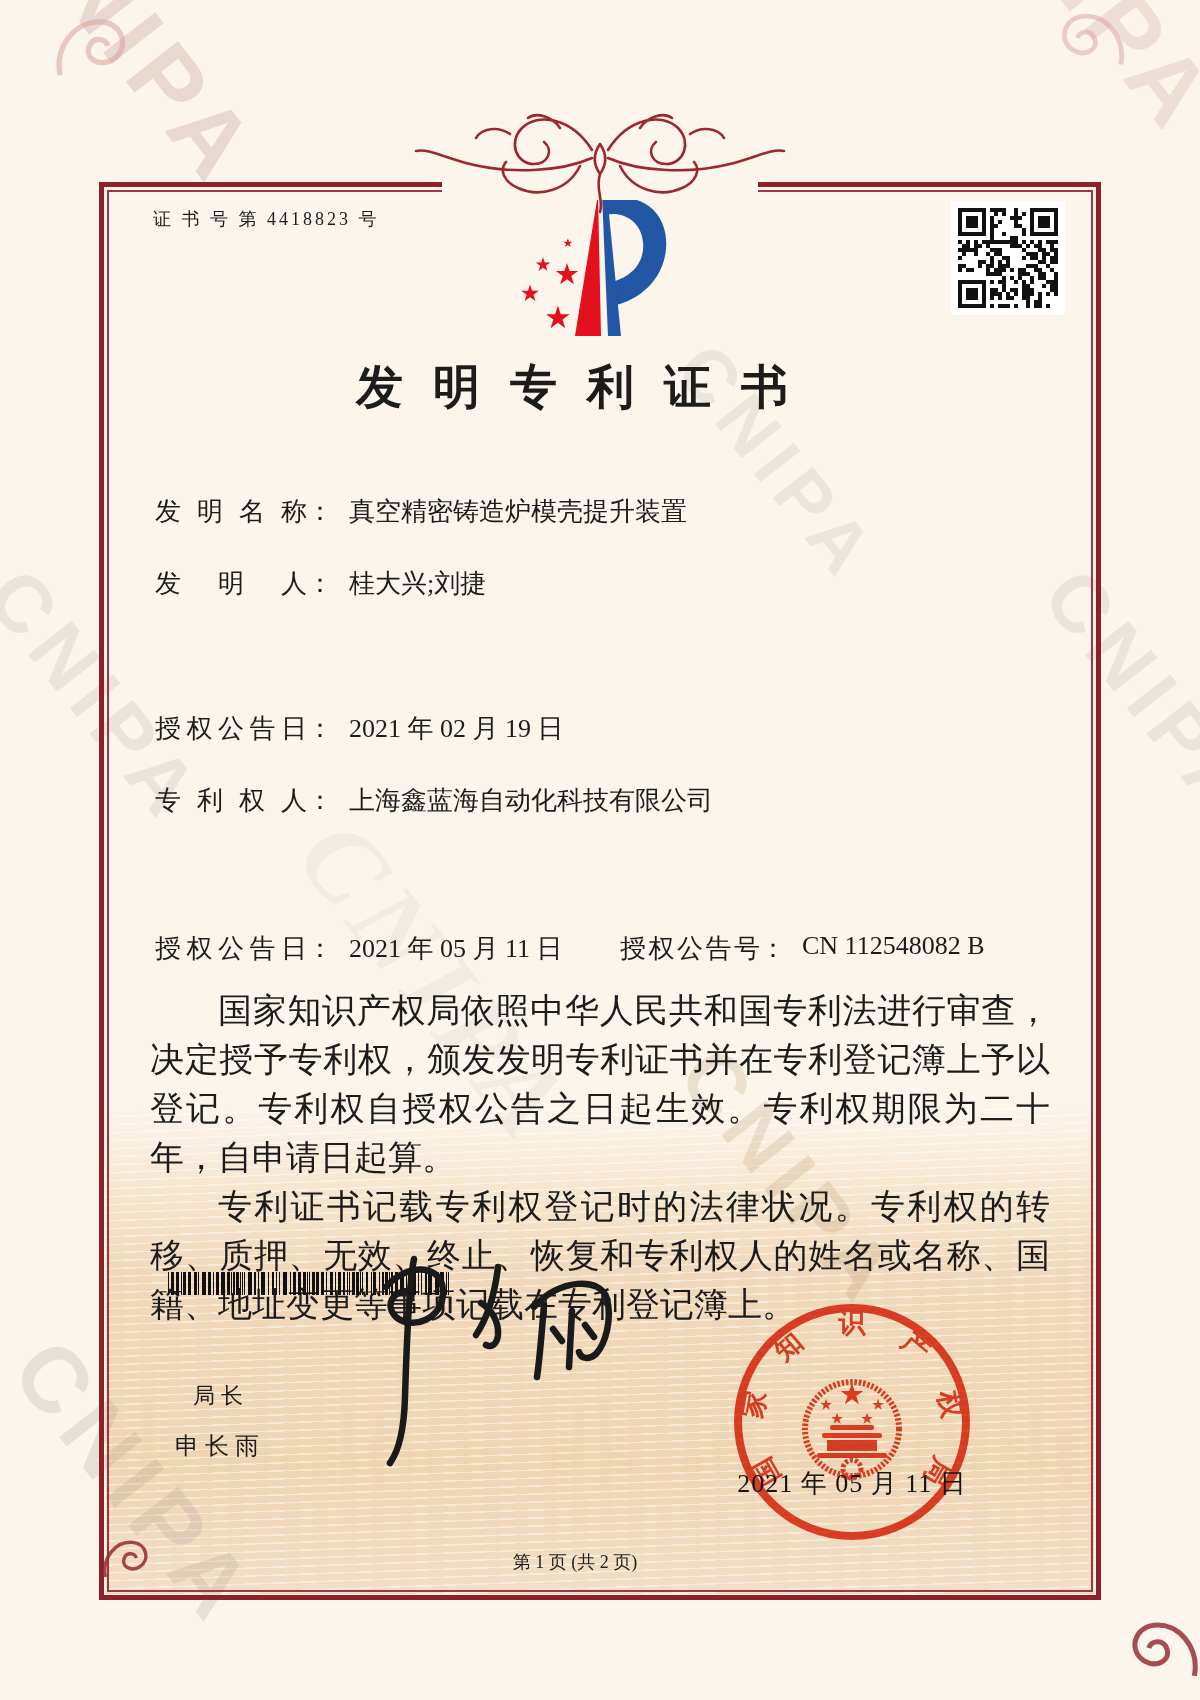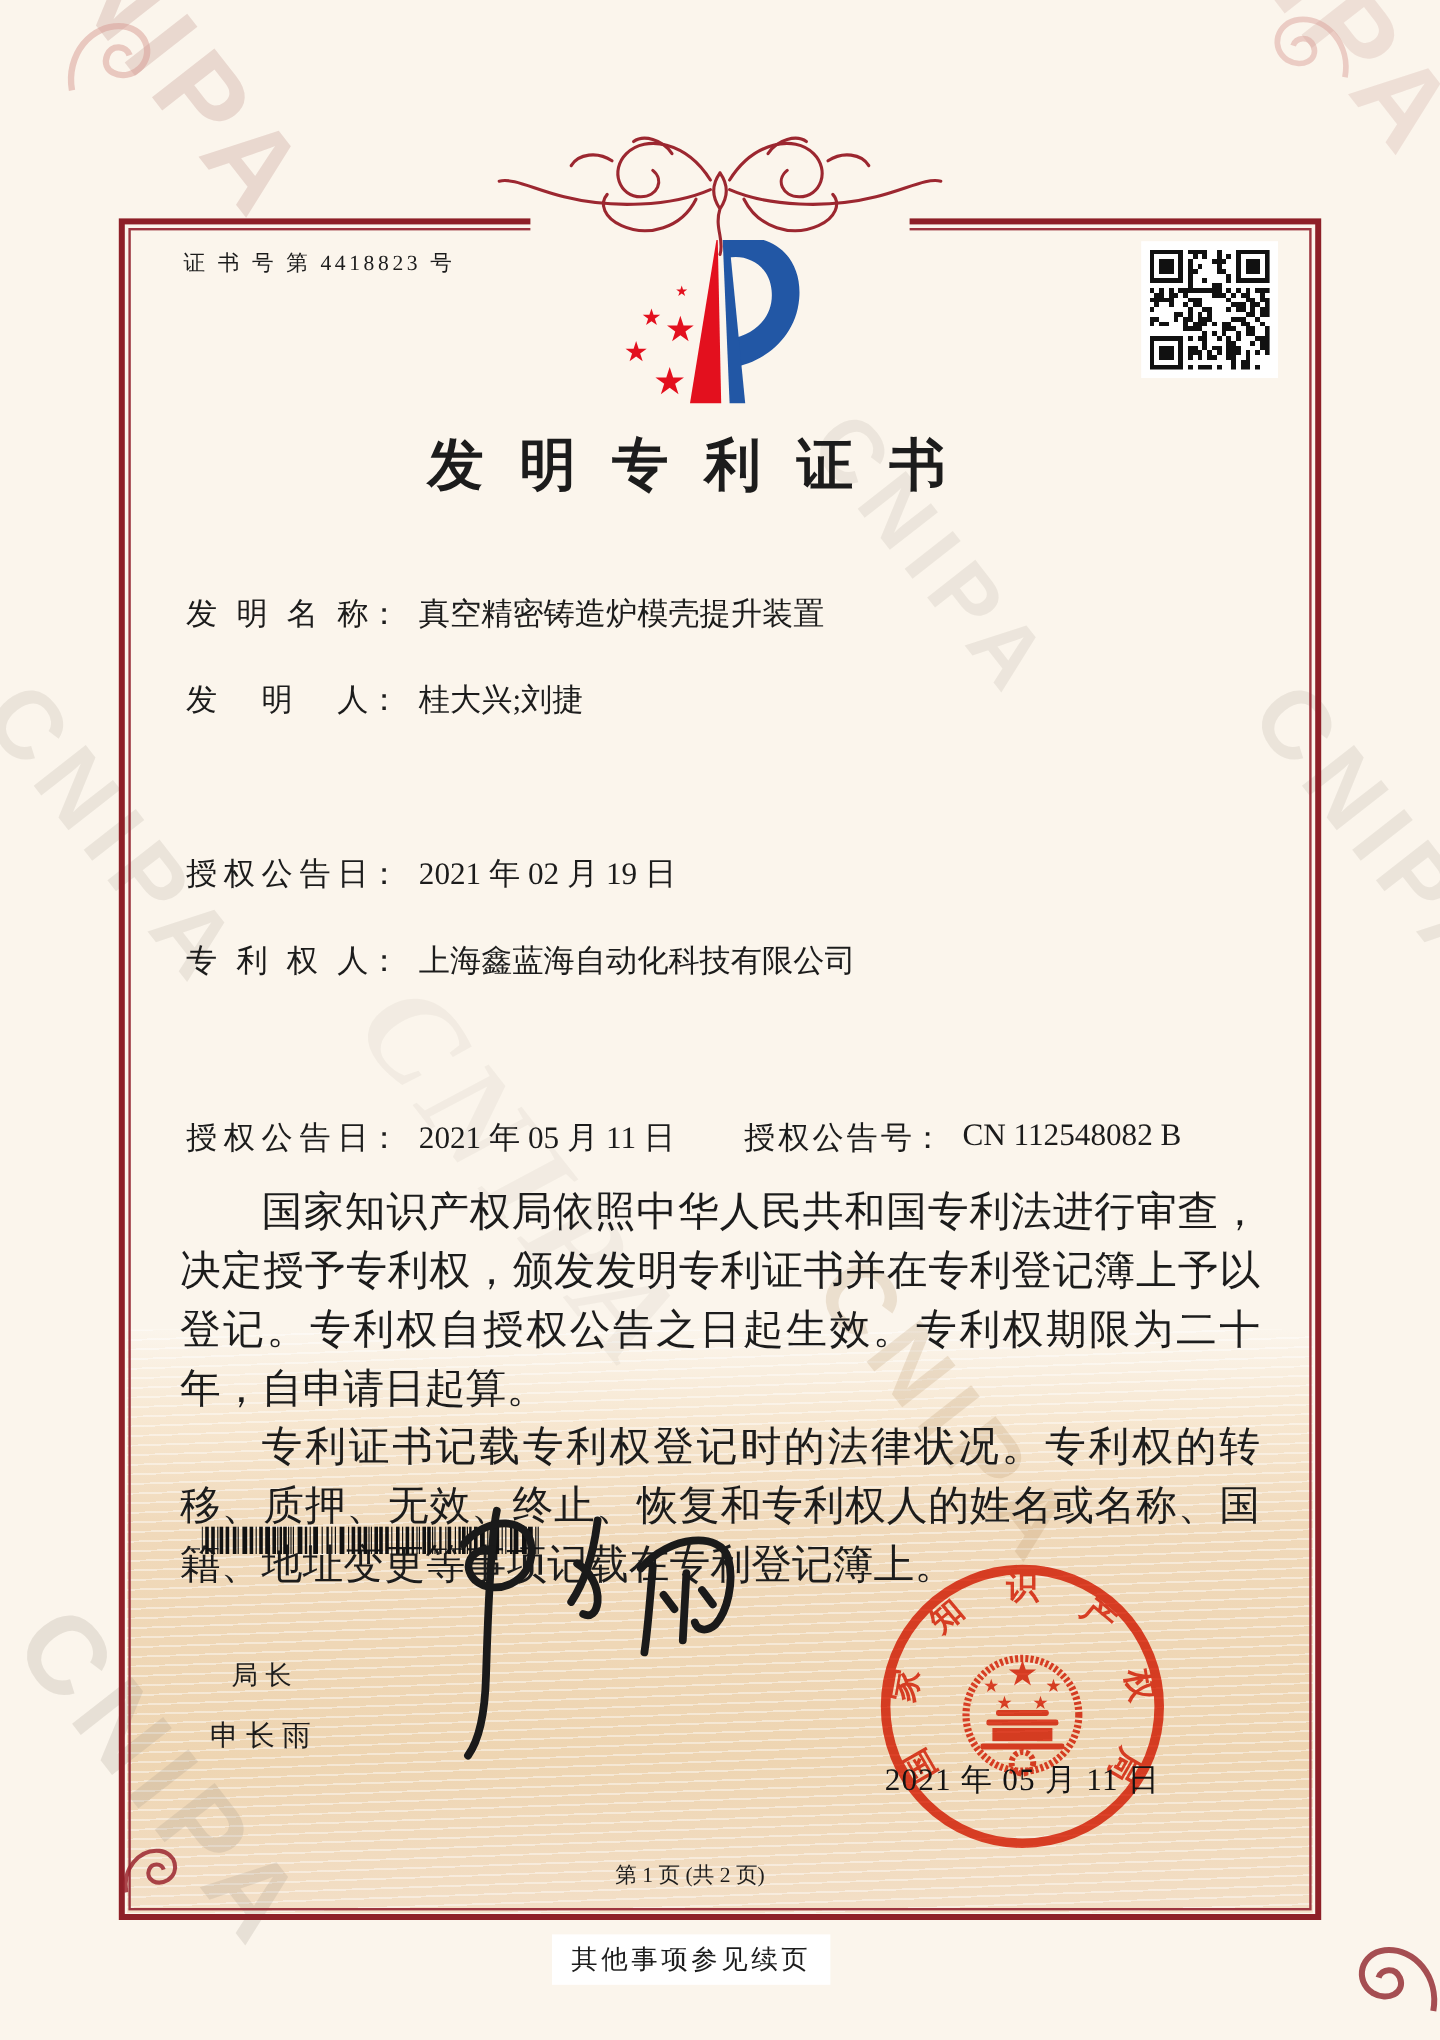--- a/index.html
+++ b/index.html
@@ -509,15 +509,14 @@
         <rect x="95" y="136" width="60" height="5" rx="2"></rect>
         <rect x="100" y="143" width="50" height="11"></rect>
         <rect x="90" y="156" width="70" height="5" rx="2"></rect>
       </g>
       <circle cx="125" cy="172" r="9" fill="none" stroke="#e2391f" stroke-width="5" stroke-dasharray="3,2"></circle>
     </g>
   </svg>
   <div class="seal-date">2021 年 05 月 11 日</div>
 
   <div class="page-indicator">第 1 页 (共 2 页)</div>
-  <div class="footer-strip">其他事项参见续页</div>
 
 </div>
 
 </body></html>

